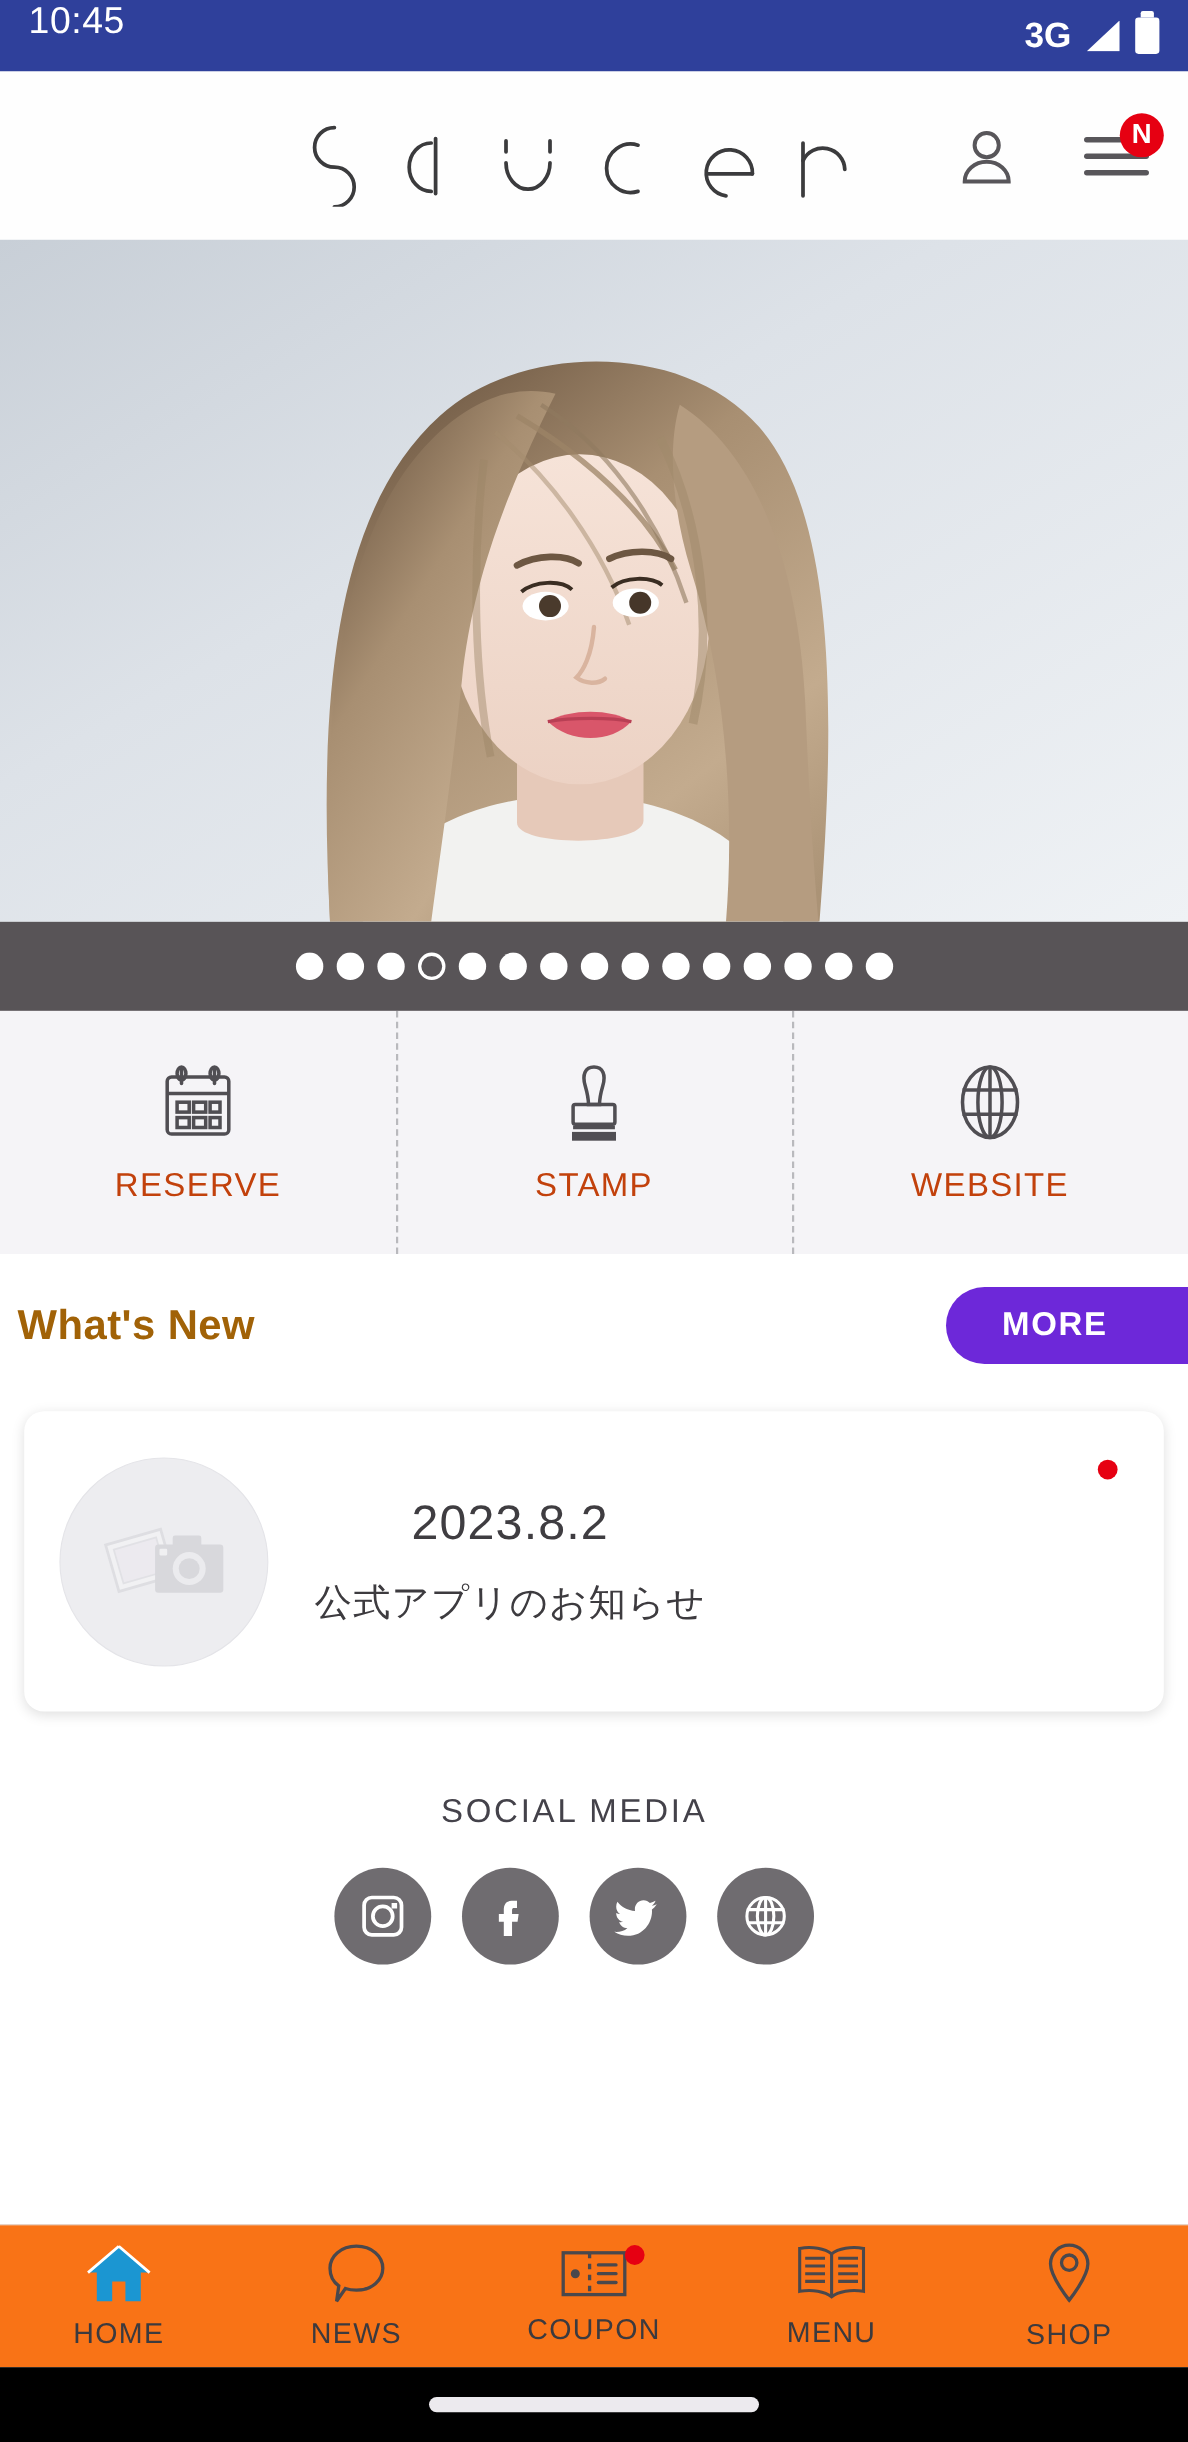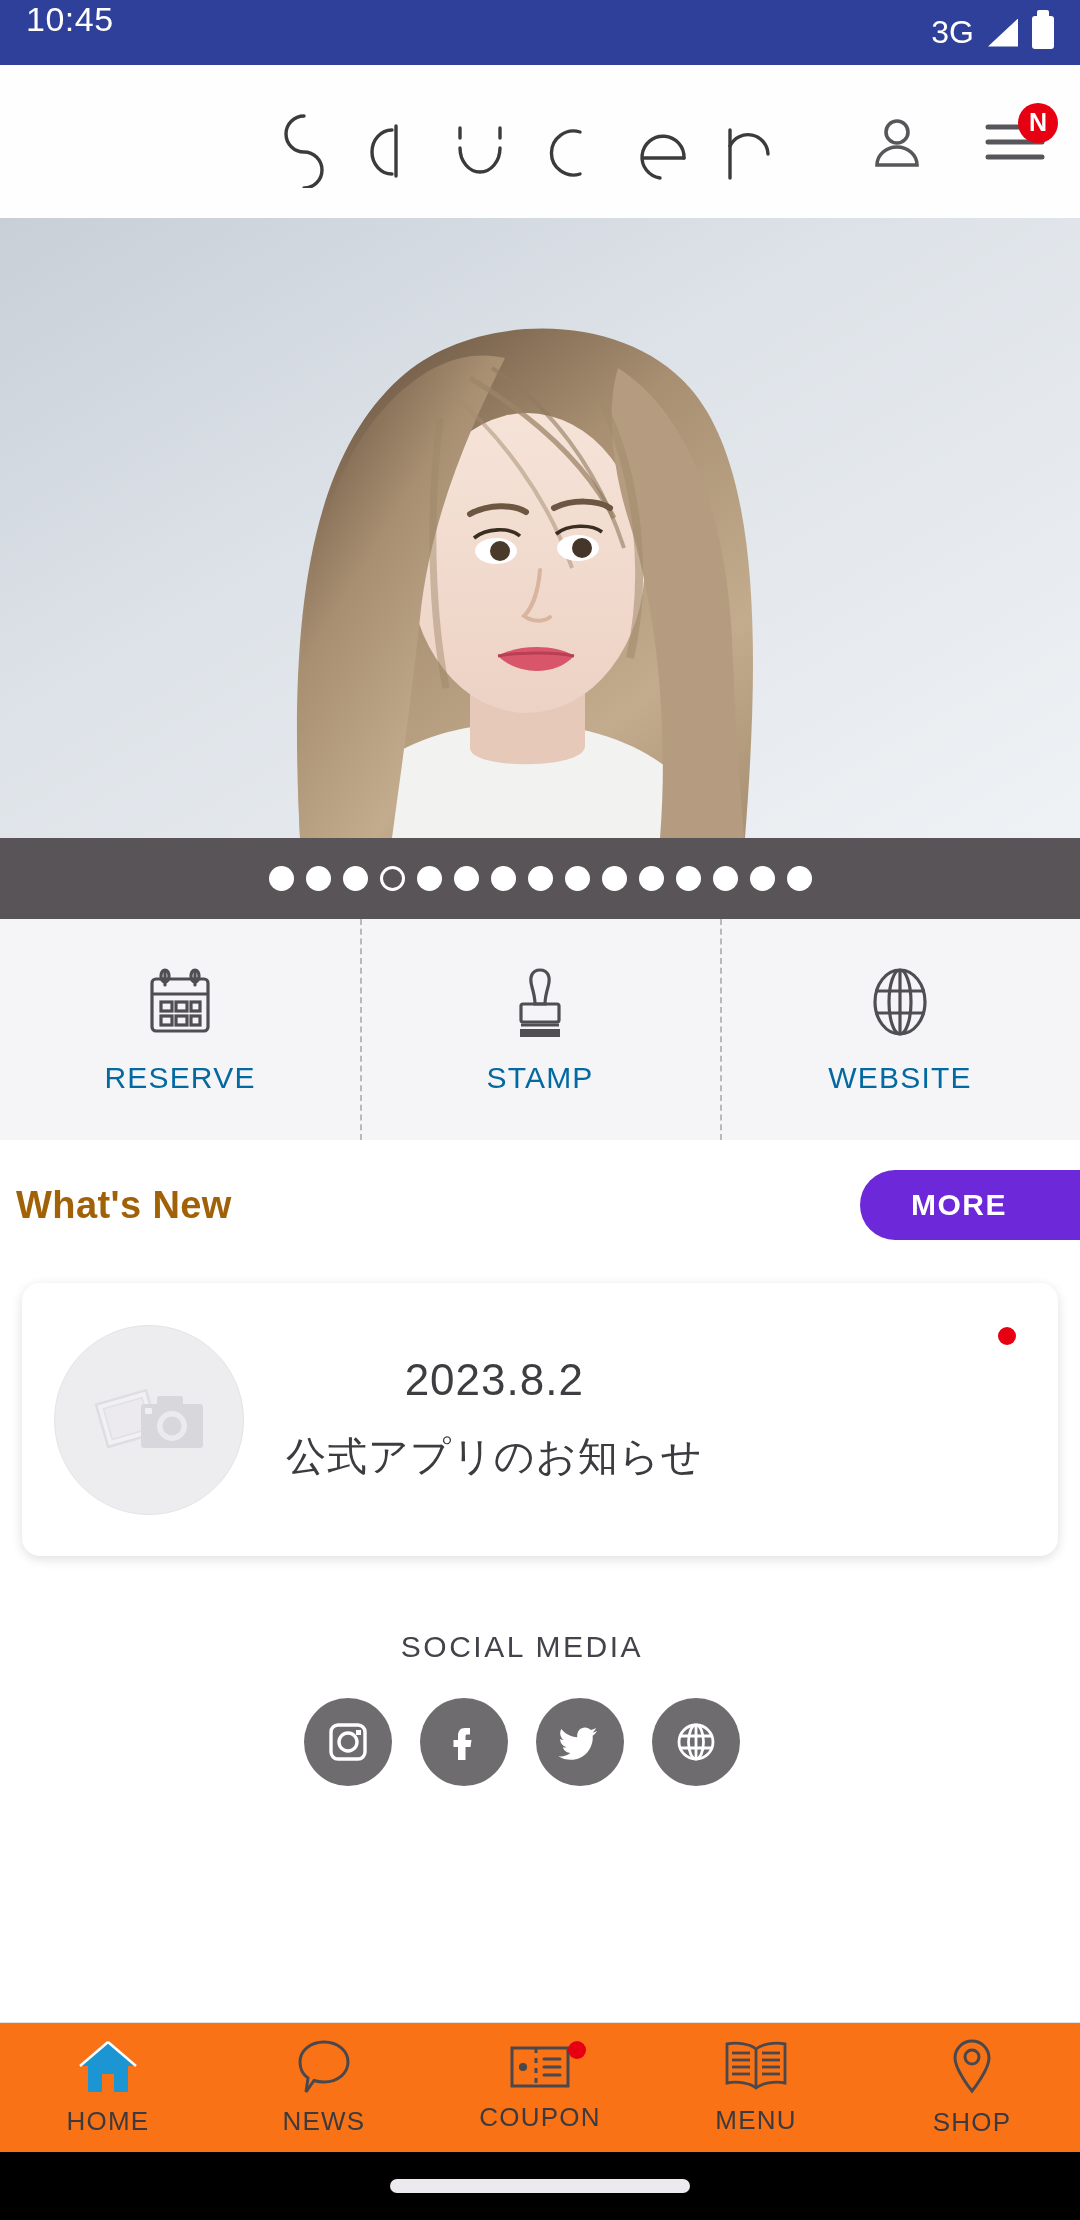--- a/index.html
+++ b/index.html
@@ -11,21 +11,21 @@
   .screen { position:relative; width:1080px; height:2220px; background:#fff; }
 
   
   .statusbar{
     position:absolute; top:0; left:0; width:1080px; height:65px;
     background:#2f409b; display:flex; 
     justify-content:space-between; padding:0 26px; color:#fff;
   }
   .status-time{ font-size:34px; font-weight:400; letter-spacing:.5px; }
   .status-right{ display:flex; align-items:center; gap:14px; }
-  .net-label{ font-size:32px; font-weight:400; letter-spacing:0px; }
+  .net-label{ font-size:32px; font-weight:700; letter-spacing:0px; }
   .sig-tri{ width:30px; height:28px; background:#fff;
      clip-path:polygon(100% 0,100% 100%,0 100%); }
   .batt{ width:22px; height:33px; border:0; background:#fff; border-radius:3px; position:relative;}
   .batt::before{ content:""; position:absolute; top:-6px; left:5px; width:12px; height:6px;
      background:#fff; border-radius:2px 2px 0 0;}
 
   
   .header{
     position:absolute; top:65px; left:0; width:1080px; height:153px;
     background:#fefefe; display:flex; align-items:center;
@@ -63,21 +63,21 @@
     background:#f5f4f7; display:flex;
   }
   .action{
     flex:1; display:flex; flex-direction:column; align-items:center;
     justify-content:center; gap:22px; position:relative;
   }
   .action + .action::before{
     content:""; position:absolute; left:0; top:0; bottom:0; width:0;
     border-left:2px dashed #b9b9bd;
   }
-  .action-label{ font-size:30px; letter-spacing:1.2px; color:#0369a1;
+  .action-label{ font-size:30px; letter-spacing:1.2px; color:#c2410c;
      font-family:"Liberation Sans Narrow","Liberation Sans",sans-serif; }
 
   
   .whatsnew{
     position:absolute; top:1140px; left:0; width:1080px; height:130px;
     background:#ffffff; display:flex; align-items:center;
   }
   .wn-title{ margin-left:16px; font-size:38px; font-weight:700; color:#a16207;
      font-family:"Liberation Sans Narrow","Liberation Sans",sans-serif; letter-spacing:.4px;}
   .more-btn{
@@ -97,21 +97,21 @@
     display:flex; align-items:center; padding:0 32px;
   }
   .thumb{
     width:190px; height:190px; border-radius:50%; background:#ededf0;
     border:1px solid #e4e4e8; position:relative; flex:0 0 auto;
     display:flex; align-items:center; justify-content:center;
   }
   .news-text{ margin-left:42px; display:flex; flex-direction:column; gap:24px; }
   .news-date{ font-size:44px; color:#3f3d41; font-weight:400;
      font-family:"Liberation Sans Narrow","Liberation Sans",sans-serif; letter-spacing:1px;text-align:center;}
-  .news-title{ font-size:40px; color:#3d3b3f; letter-spacing:1px; }
+  .news-title{ font-size:34px; color:#3d3b3f; letter-spacing:1px; }
   .unread-dot{ position:absolute; right:42px; top:44px;
      width:18px; height:18px; border-radius:50%; background:#e60012; }
 
   
   .social{
     position:absolute; top:1600px; left:0; width:1044px; height:260px;
     display:flex; flex-direction:column; align-items:center; gap:34px;
   }
   .social-title{ font-size:30px; color:#44424a; letter-spacing:2.5px; margin-top:30px; }
   .social-icons{ display:flex; gap:28px; }

